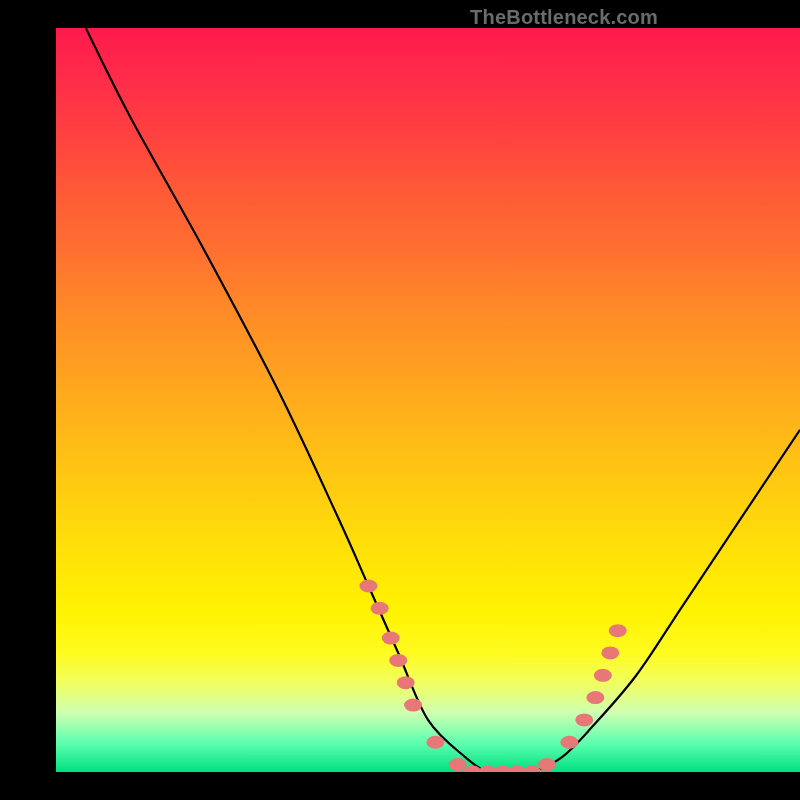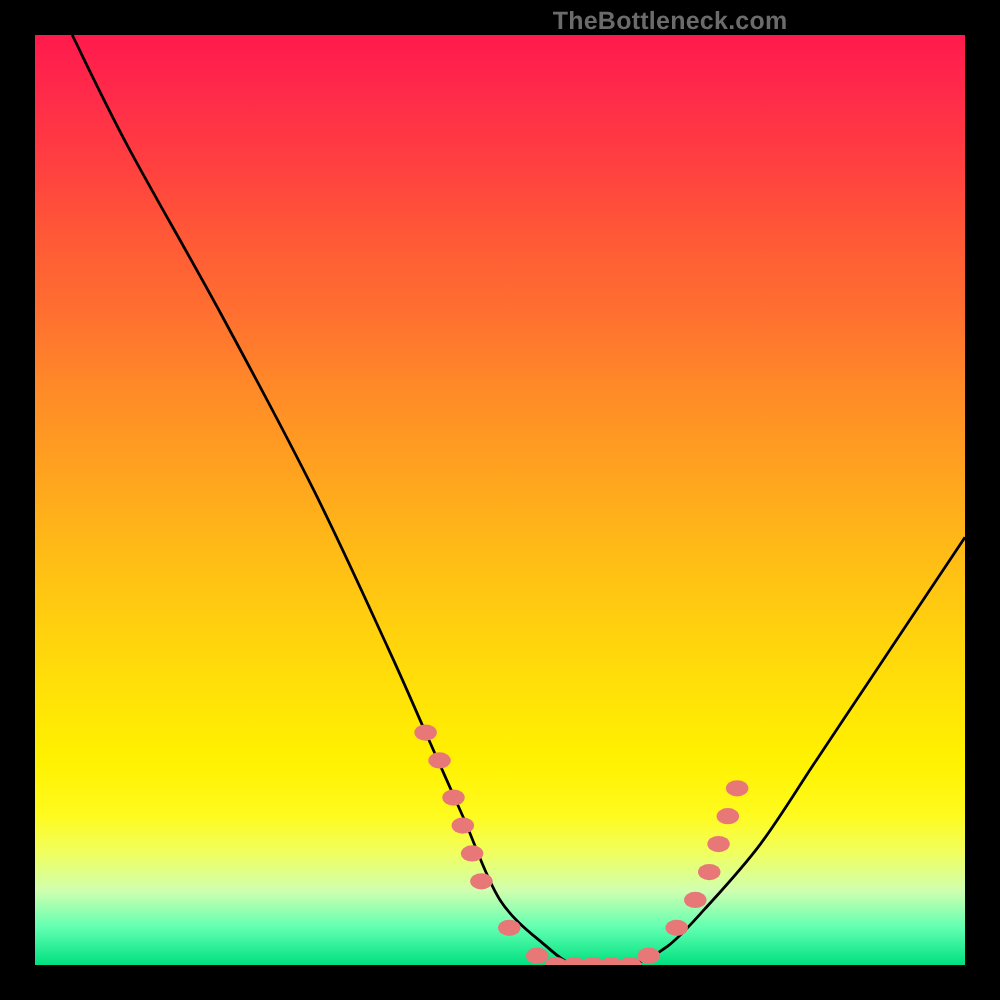--- a/index.html
+++ b/index.html
@@ -7,20 +7,21 @@
     padding: 0;
     width: 800px;
     height: 800px;
     background: #000;
     overflow: hidden;
   }
   .container {
     position: relative;
     width: 644px;
     height: 800px;
+    margin-left: 28px;
   }
   .plot-area {
     position: absolute;
     left: 28px;
     top: 28px;
     width: 744px;
     height: 744px;
     background: linear-gradient(to bottom,
       #ff1a4d 0%,
       #ff2a4a 6%,

